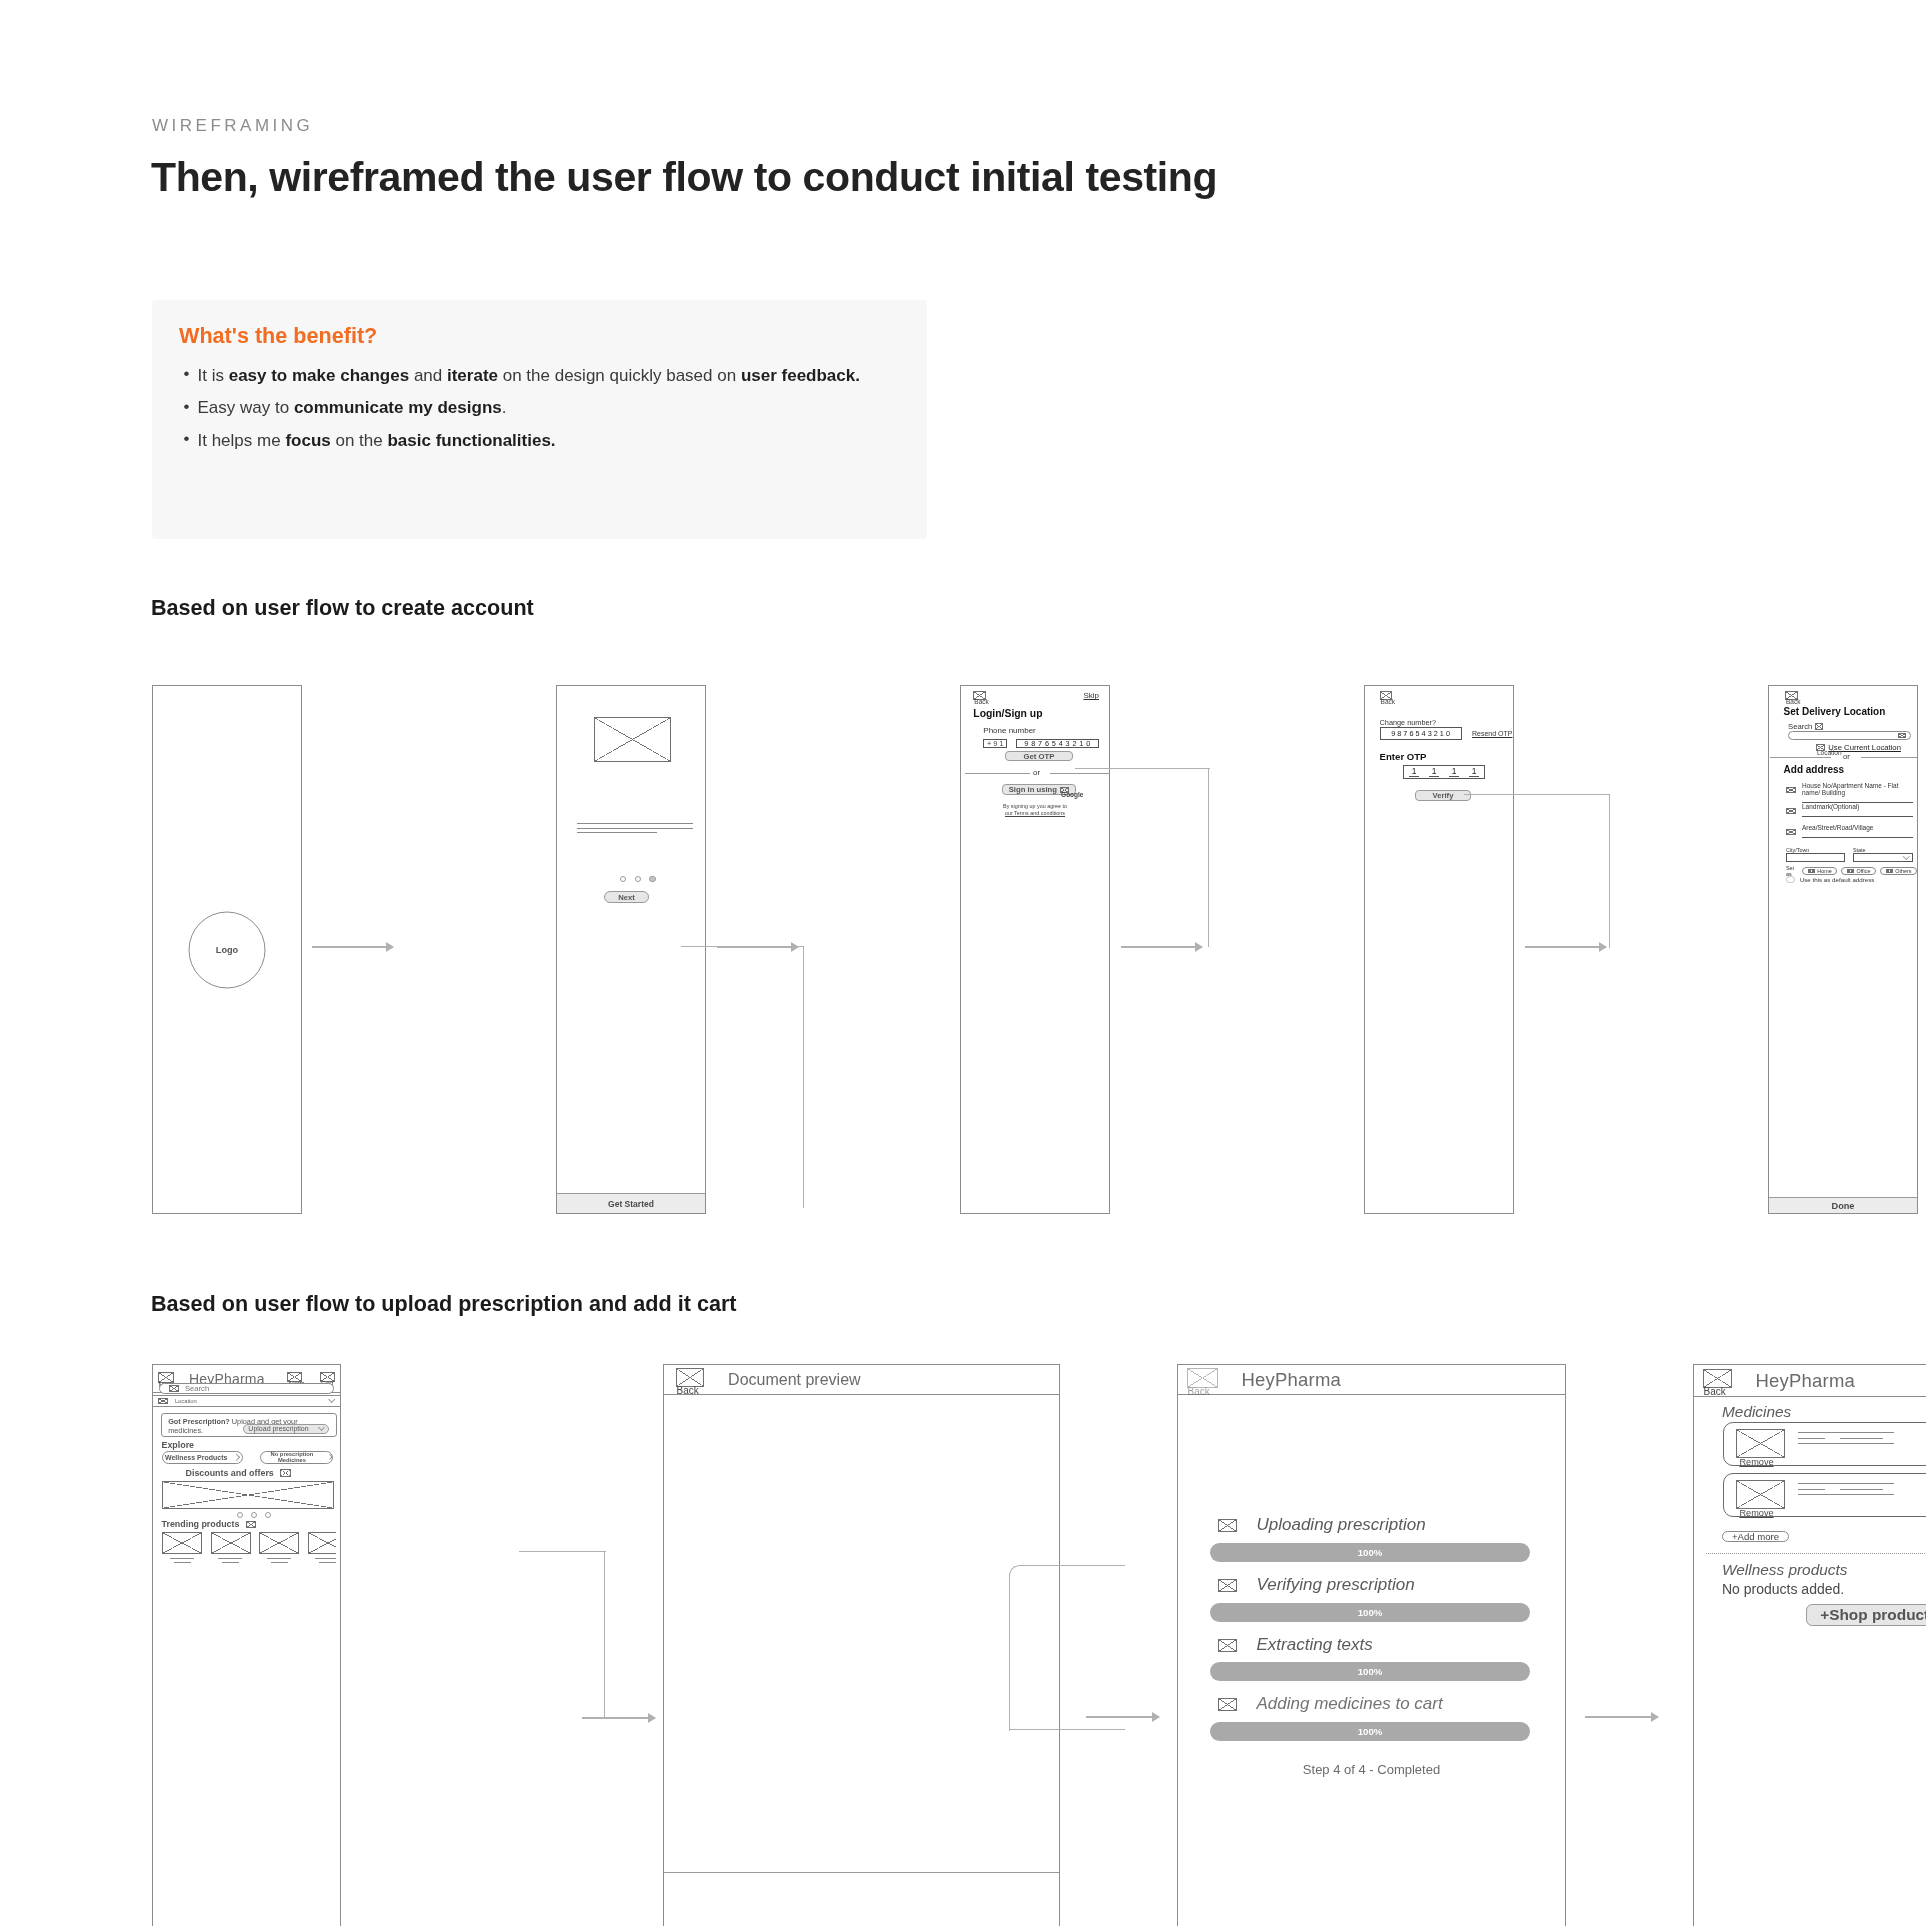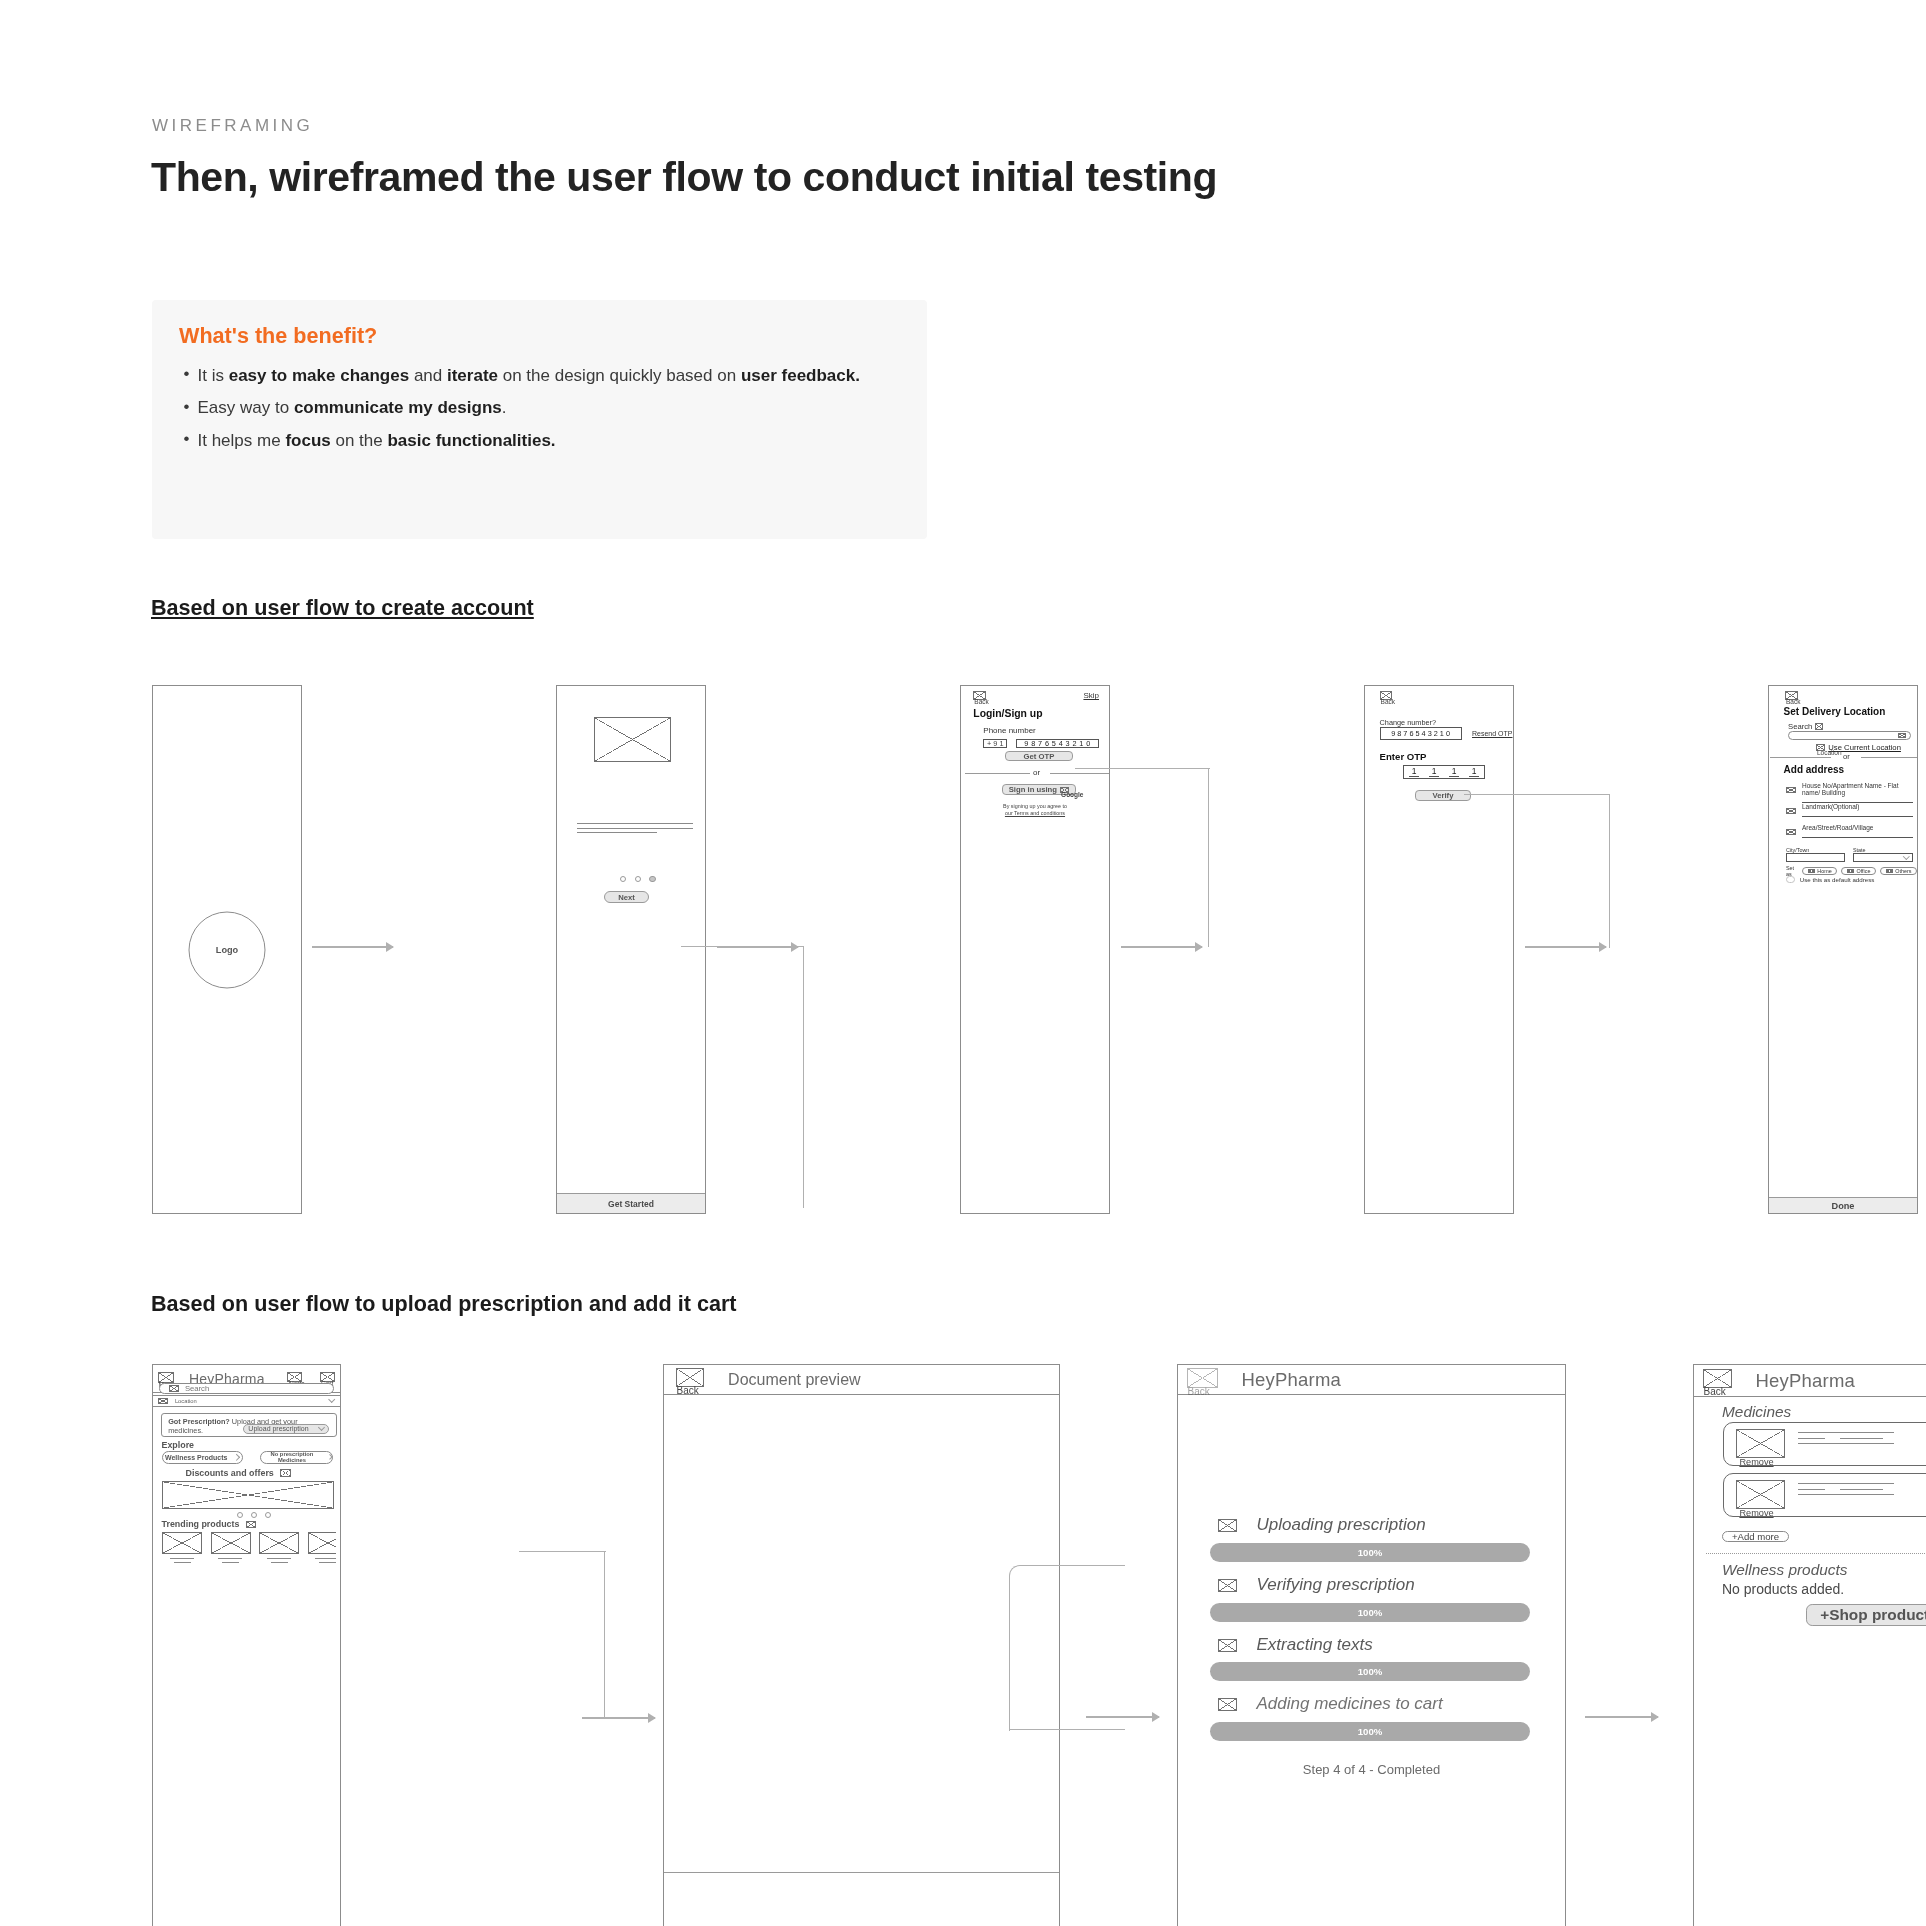--- a/index.html
+++ b/index.html
@@ -37,21 +37,21 @@
   }
   .benefit-list li::before {
     content: "•"; position: absolute; left: 4.6px; top: -1.5px; font-size: 17px; color: #3a3a3a;
   }
   .benefit-list b { font-weight: 700; color: #1f1f1f; }
 
   
   .section-head {
     position: absolute; font-size: 21.6px; font-weight: 700; color: #1b1b1b;
   }
-  #sec1-head { left: 151px; top: 595px; text-decoration: underline; }
+  #sec1-head { left: 151px; top: 595px; }
   #sec2-head { left: 151px; top: 1291px; }
 
   
   .phone {
     position: absolute; background: #fff; border: 1.2px solid #8c8c8c;
     overflow: hidden;
   }
   .xbox {
     position: relative; display: inline-block; border: 0.8px solid #707070; background: transparent;
   }

